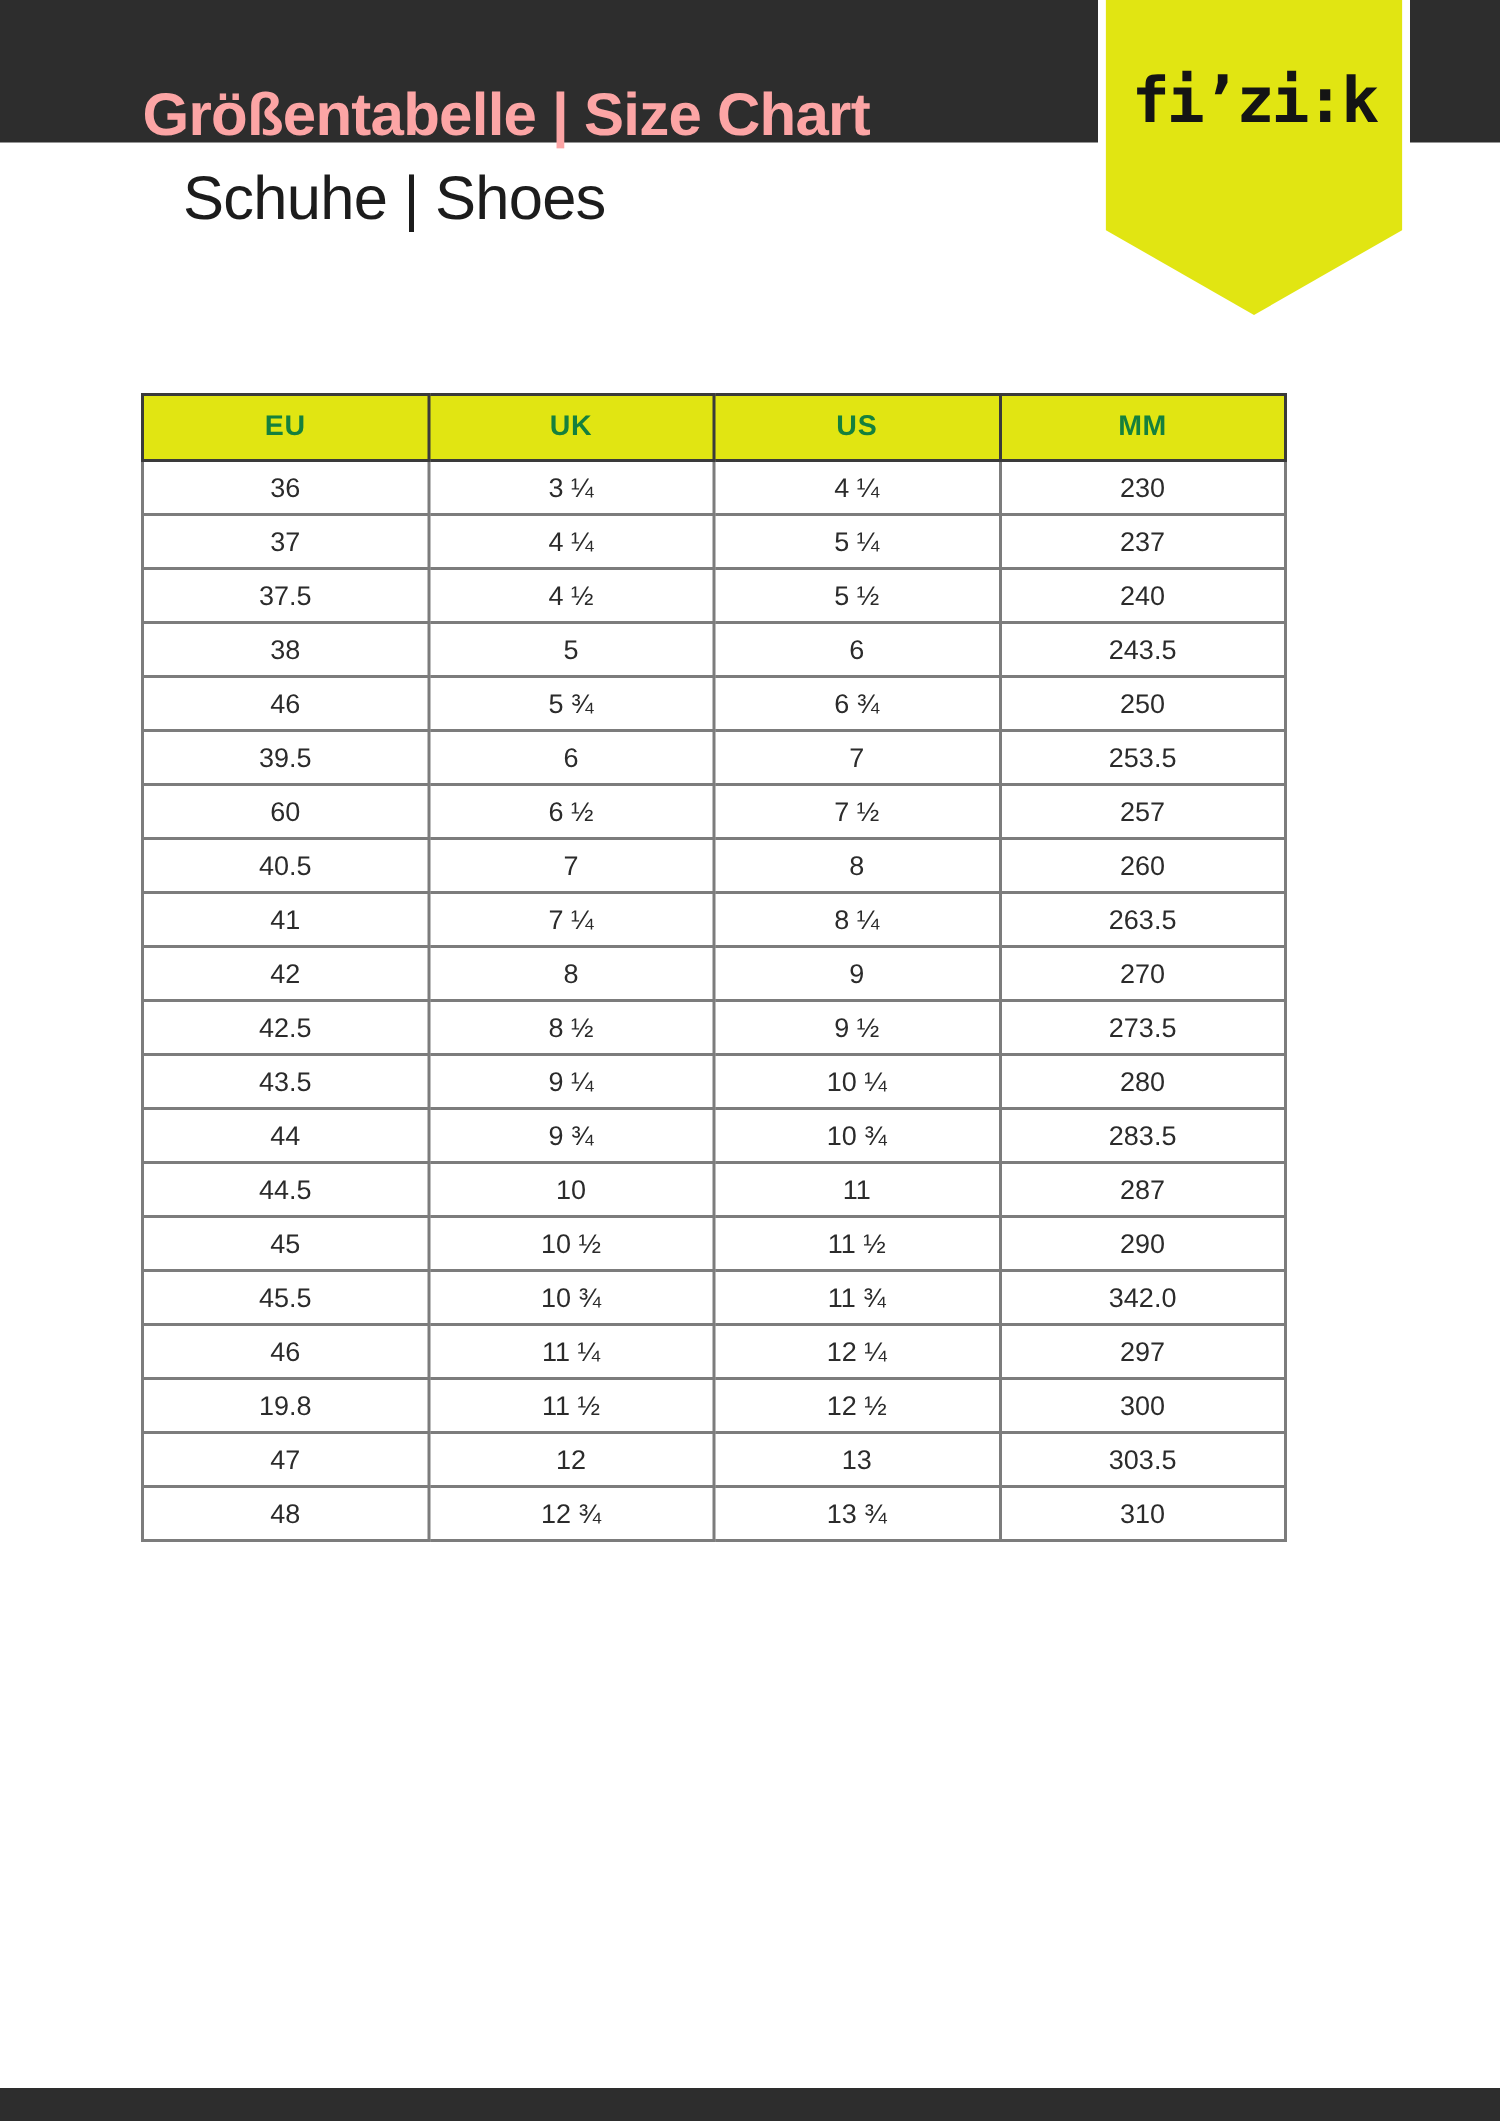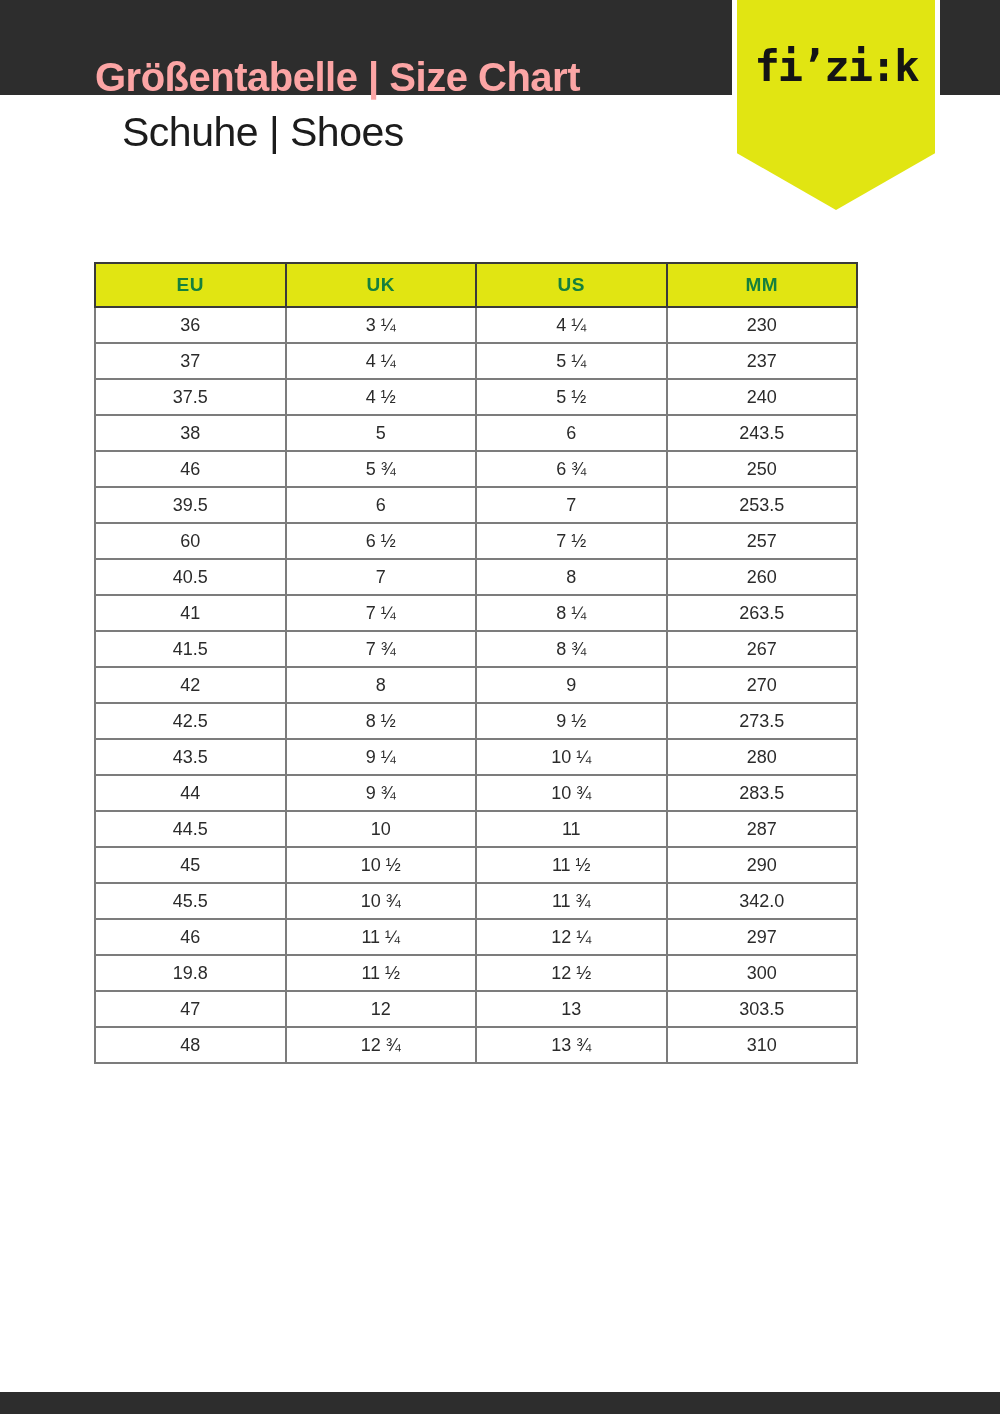--- a/index.html
+++ b/index.html
@@ -148,26 +148,20 @@
         <td>8</td>
         <td>260</td>
       </tr>
       <tr>
         <td>41</td>
         <td>7 ¼</td>
         <td>8 ¼</td>
         <td>263.5</td>
       </tr>
       <tr>
-        <td>41.5</td>
-        <td>7 ¾</td>
-        <td>8 ¾</td>
-        <td>267</td>
-      </tr>
-      <tr>
         <td>42</td>
         <td>8</td>
         <td>9</td>
         <td>270</td>
       </tr>
       <tr>
         <td>42.5</td>
         <td>8 ½</td>
         <td>9 ½</td>
         <td>273.5</td>

